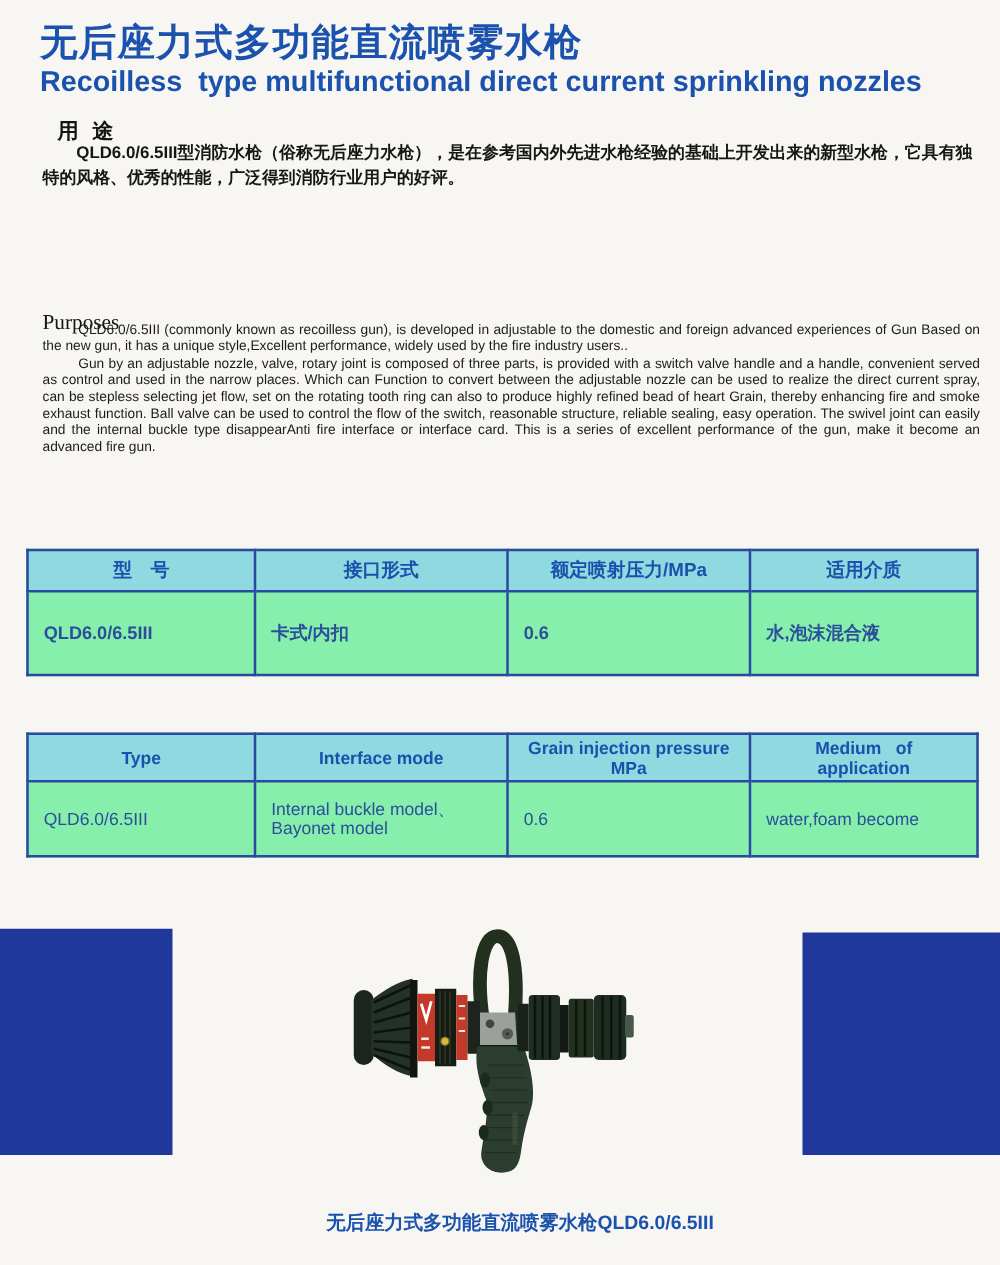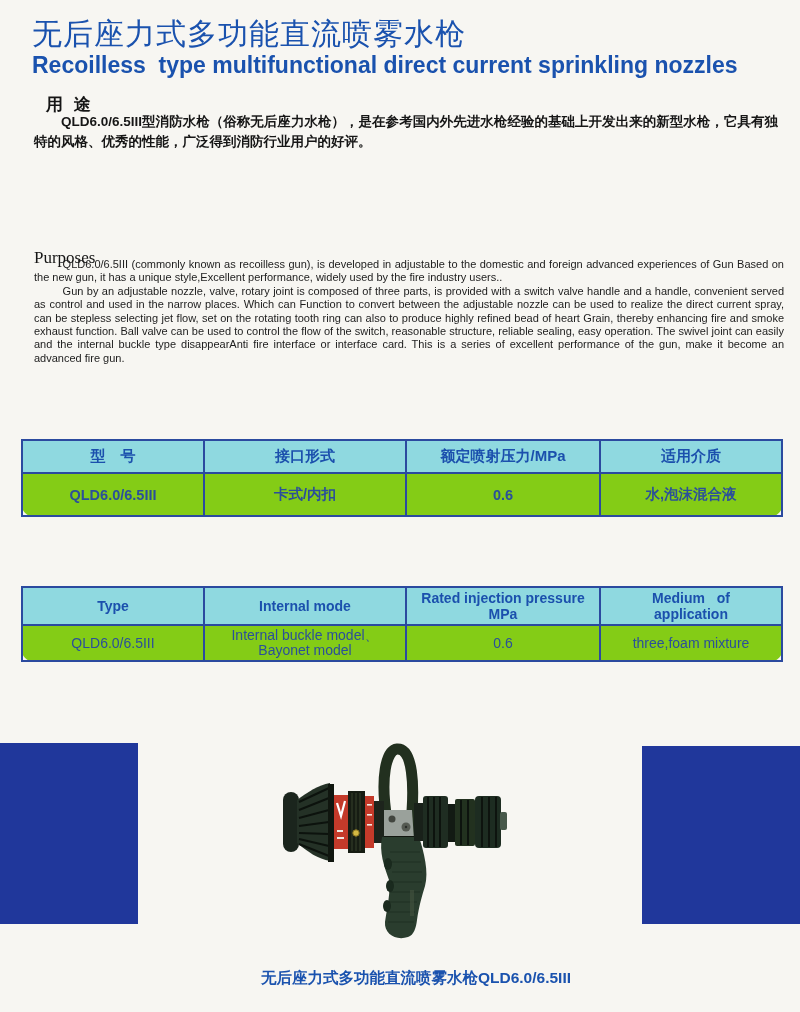--- a/index.html
+++ b/index.html
@@ -6,21 +6,21 @@
   .page{
     position:relative;
     width:800px;height:1012px;
     margin:0 auto;
     background:var(--page_bg,#f7f6f2);
     font-family:"Liberation Sans", sans-serif;
     overflow:hidden;
   }
   .title-zh{
     position:absolute;left:32px;top:14px;margin:0;
-    font-size:30px;font-weight:normal;letter-spacing:1px;
+    font-size:30px;font-weight:bold;letter-spacing:1px;
     color:var(--title_blue,#1a52ae);
   }
   .title-en{
     position:absolute;left:32px;top:52px;margin:0;
     font-size:23px;font-weight:bold;white-space:pre;
     color:var(--title_blue,#1a52ae);
   }
   .sec-heading-zh{
     position:absolute;left:45px;top:92px;margin:1px;
     font-size:17px;font-weight:bold;letter-spacing:3px;
@@ -41,38 +41,37 @@
   .en-paras{
     position:absolute;left:34px;top:258px;width:750px;
     font-size:11px;line-height:13.4px;
     color:#1c1c1c;text-align:justify;
   }
   .en-paras p{margin:0;text-indent:2.6em;}
 
   table.spec{
     position:absolute;left:21px;width:760px;
     border-collapse:collapse;table-layout:fixed;
-    background:#84cc16;
-    border-radius:14px;
+    background:#86efac;
   }
   table.spec,
   table.spec th,
   table.spec td{
     border:2px solid var(--table_border,#2b4a9f);
   }
   table.spec th{
     background:var(--table_header_bg,#8fd9e0);
     color:var(--table_header_text,#1b50ad);
     font-weight:bold;text-align:center;vertical-align:middle;
     white-space:pre-line;padding:0;
   }
   table.spec td{
     color:var(--table_cell_text,#2b4f9a);
-    text-align:center;vertical-align:middle;
-    white-space:pre-line;font-weight:600;padding:0;
+    text-align:left;vertical-align:middle;
+    white-space:pre-line;font-weight:600;padding:12px;
   }
   #table-zh{top:439px;}
   #table-zh th{height:31px;font-size:15px;}
   #table-zh td{height:41px;font-size:14.5px;}
   #table-en{top:586px;}
   #table-en th{height:36px;font-size:14px;line-height:16px;font-weight:600;}
   #table-en td{height:34px;font-size:14px;line-height:15px;font-weight:normal;}
 
   .accent-rect{position:absolute;background:var(--accent_rect,#20379b);}
   .accent-rect.left{left:0;top:743px;width:138px;height:181px;}
@@ -132,34 +131,34 @@
   <table class="spec" id="table-en">
     <colgroup>
       <col style="width:182px">
         <col style="width:202px">
         <col style="width:194px">
         <col style="width:182px">
     </colgroup>
     <thead>
       <tr>
         <th>Type</th>
-        <th>Internal mode</th>
-        <th>Rated injection pressure
+        <th>Interface mode</th>
+        <th>Grain injection pressure
 MPa</th>
         <th>Medium&nbsp;&nbsp;&nbsp;of
 application</th>
       </tr>
     </thead>
     <tbody>
       <tr>
         <td>QLD6.0/6.5III</td>
         <td>Internal buckle model、
 Bayonet model</td>
         <td>0.6</td>
-        <td>three,foam mixture</td>
+        <td>water,foam become</td>
       </tr>
     </tbody>
   </table>
 
   <div class="accent-rect left"></div>
   <div class="accent-rect right"></div>
 
   <svg class="nozzle-figure" viewBox="0 0 230 210" xmlns="http://www.w3.org/2000/svg" aria-label="fire nozzle photo">
 
     <path d="M109 80 C102 38 108 10 119 9 C134 8 138 42 132 92" fill="none" stroke="#22301f" stroke-width="11" stroke-linecap="round"></path>

